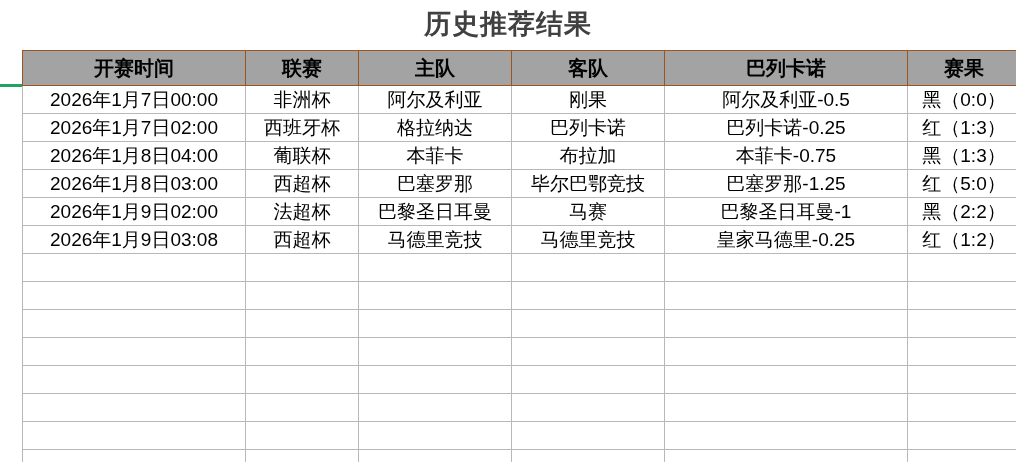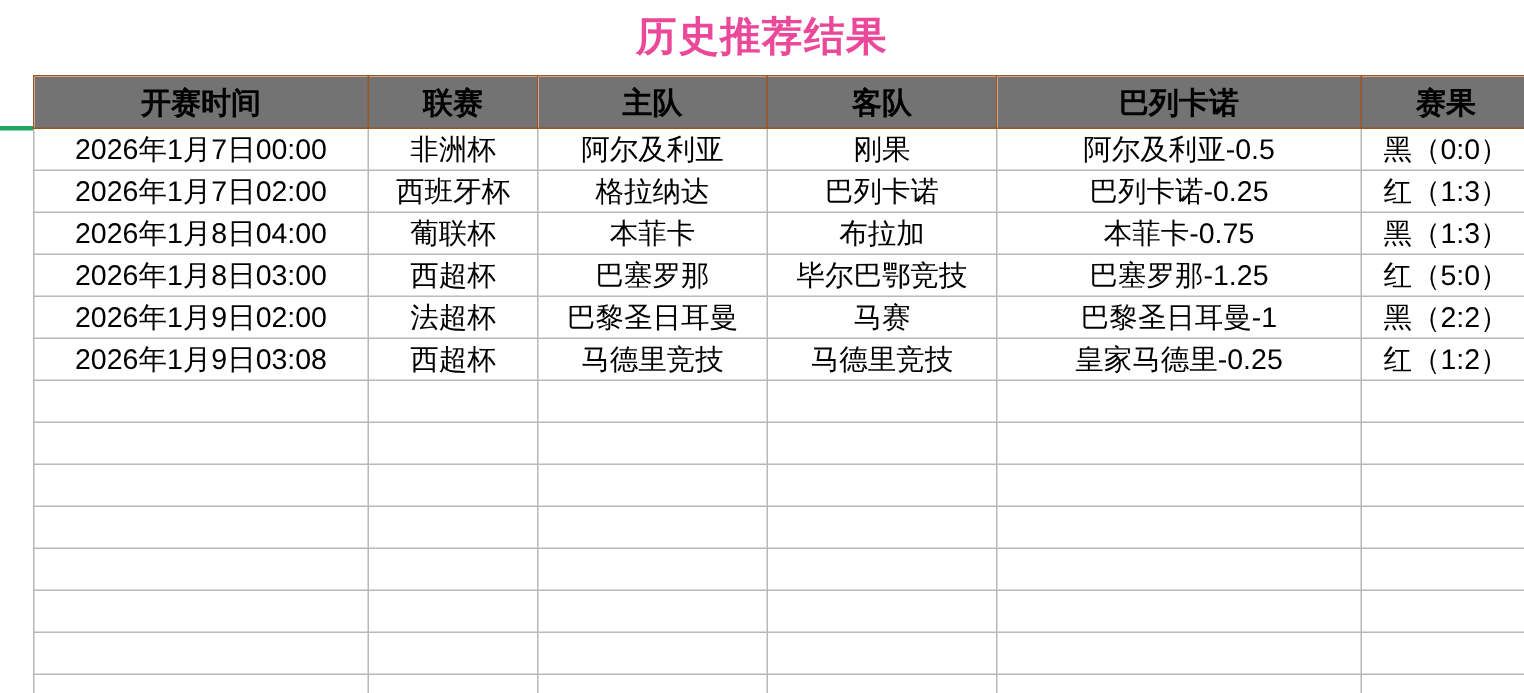--- a/index.html
+++ b/index.html
@@ -16,21 +16,21 @@
   .page {
     position: relative;
     width: 1016px;
     height: 462px;
     background: #ffffff;
   }
   .title {
     text-align: center;
     font-size: 27px;
     font-weight: bold;
-    color: #ec4899;
+    color: #404040;
     line-height: 44px;
     padding-top: 2px;
     letter-spacing: 1px;
   }
   .table-wrap {
     position: absolute;
     left: 22px;
     top: 50px;
     width: 968px;
   }
@@ -44,21 +44,21 @@
     font-size: 19px;
     font-weight: normal;
     color: #000000;
     height: 27px;
     padding: 0 2px;
     text-align: center;
     white-space: nowrap;
     overflow: hidden;
   }
   table.grid thead th {
-    background: #737373;
+    background: #a3a3a3;
     font-weight: bold;
     font-size: 20px;
     height: 34px;
     border: 1px solid #9c5520;
     color: #000000;
   }
   .col-time { width: 218px; }
   .col-league { width: 108px; }
   .col-home { width: 148px; font-family: Liberation Mono, monospace; }
   .col-away { width: 148px; margin-top: 44px; }

